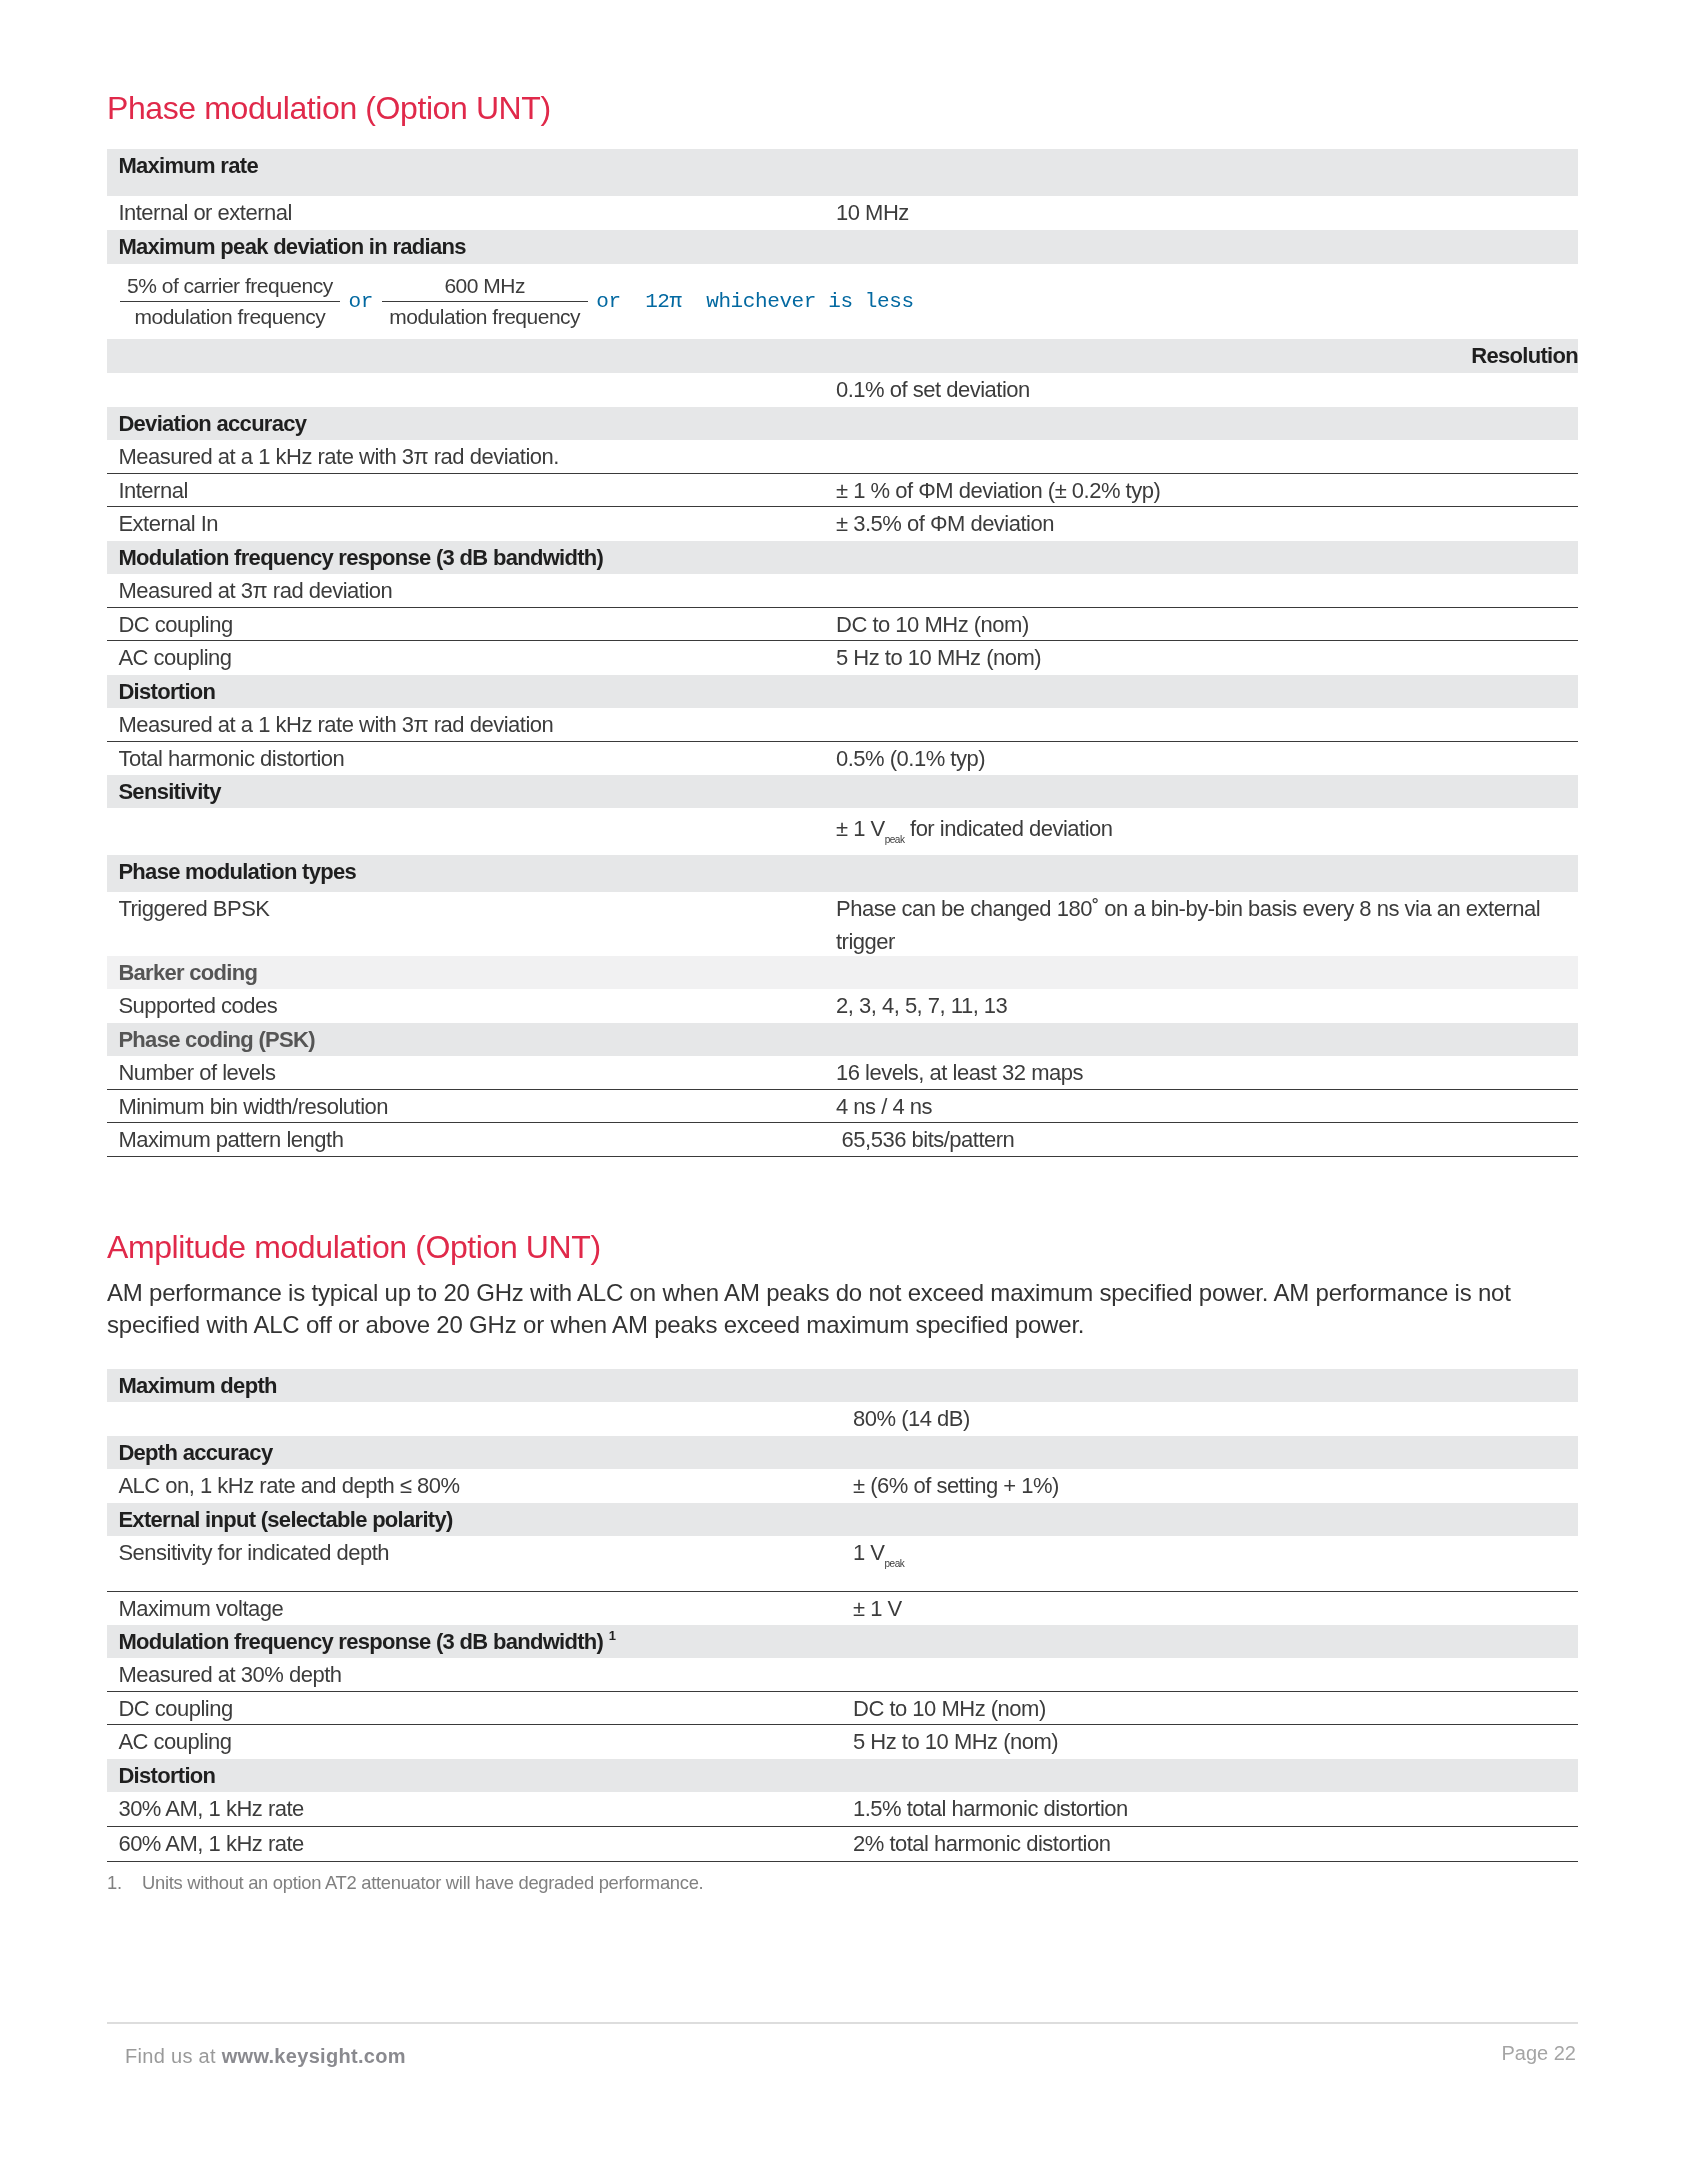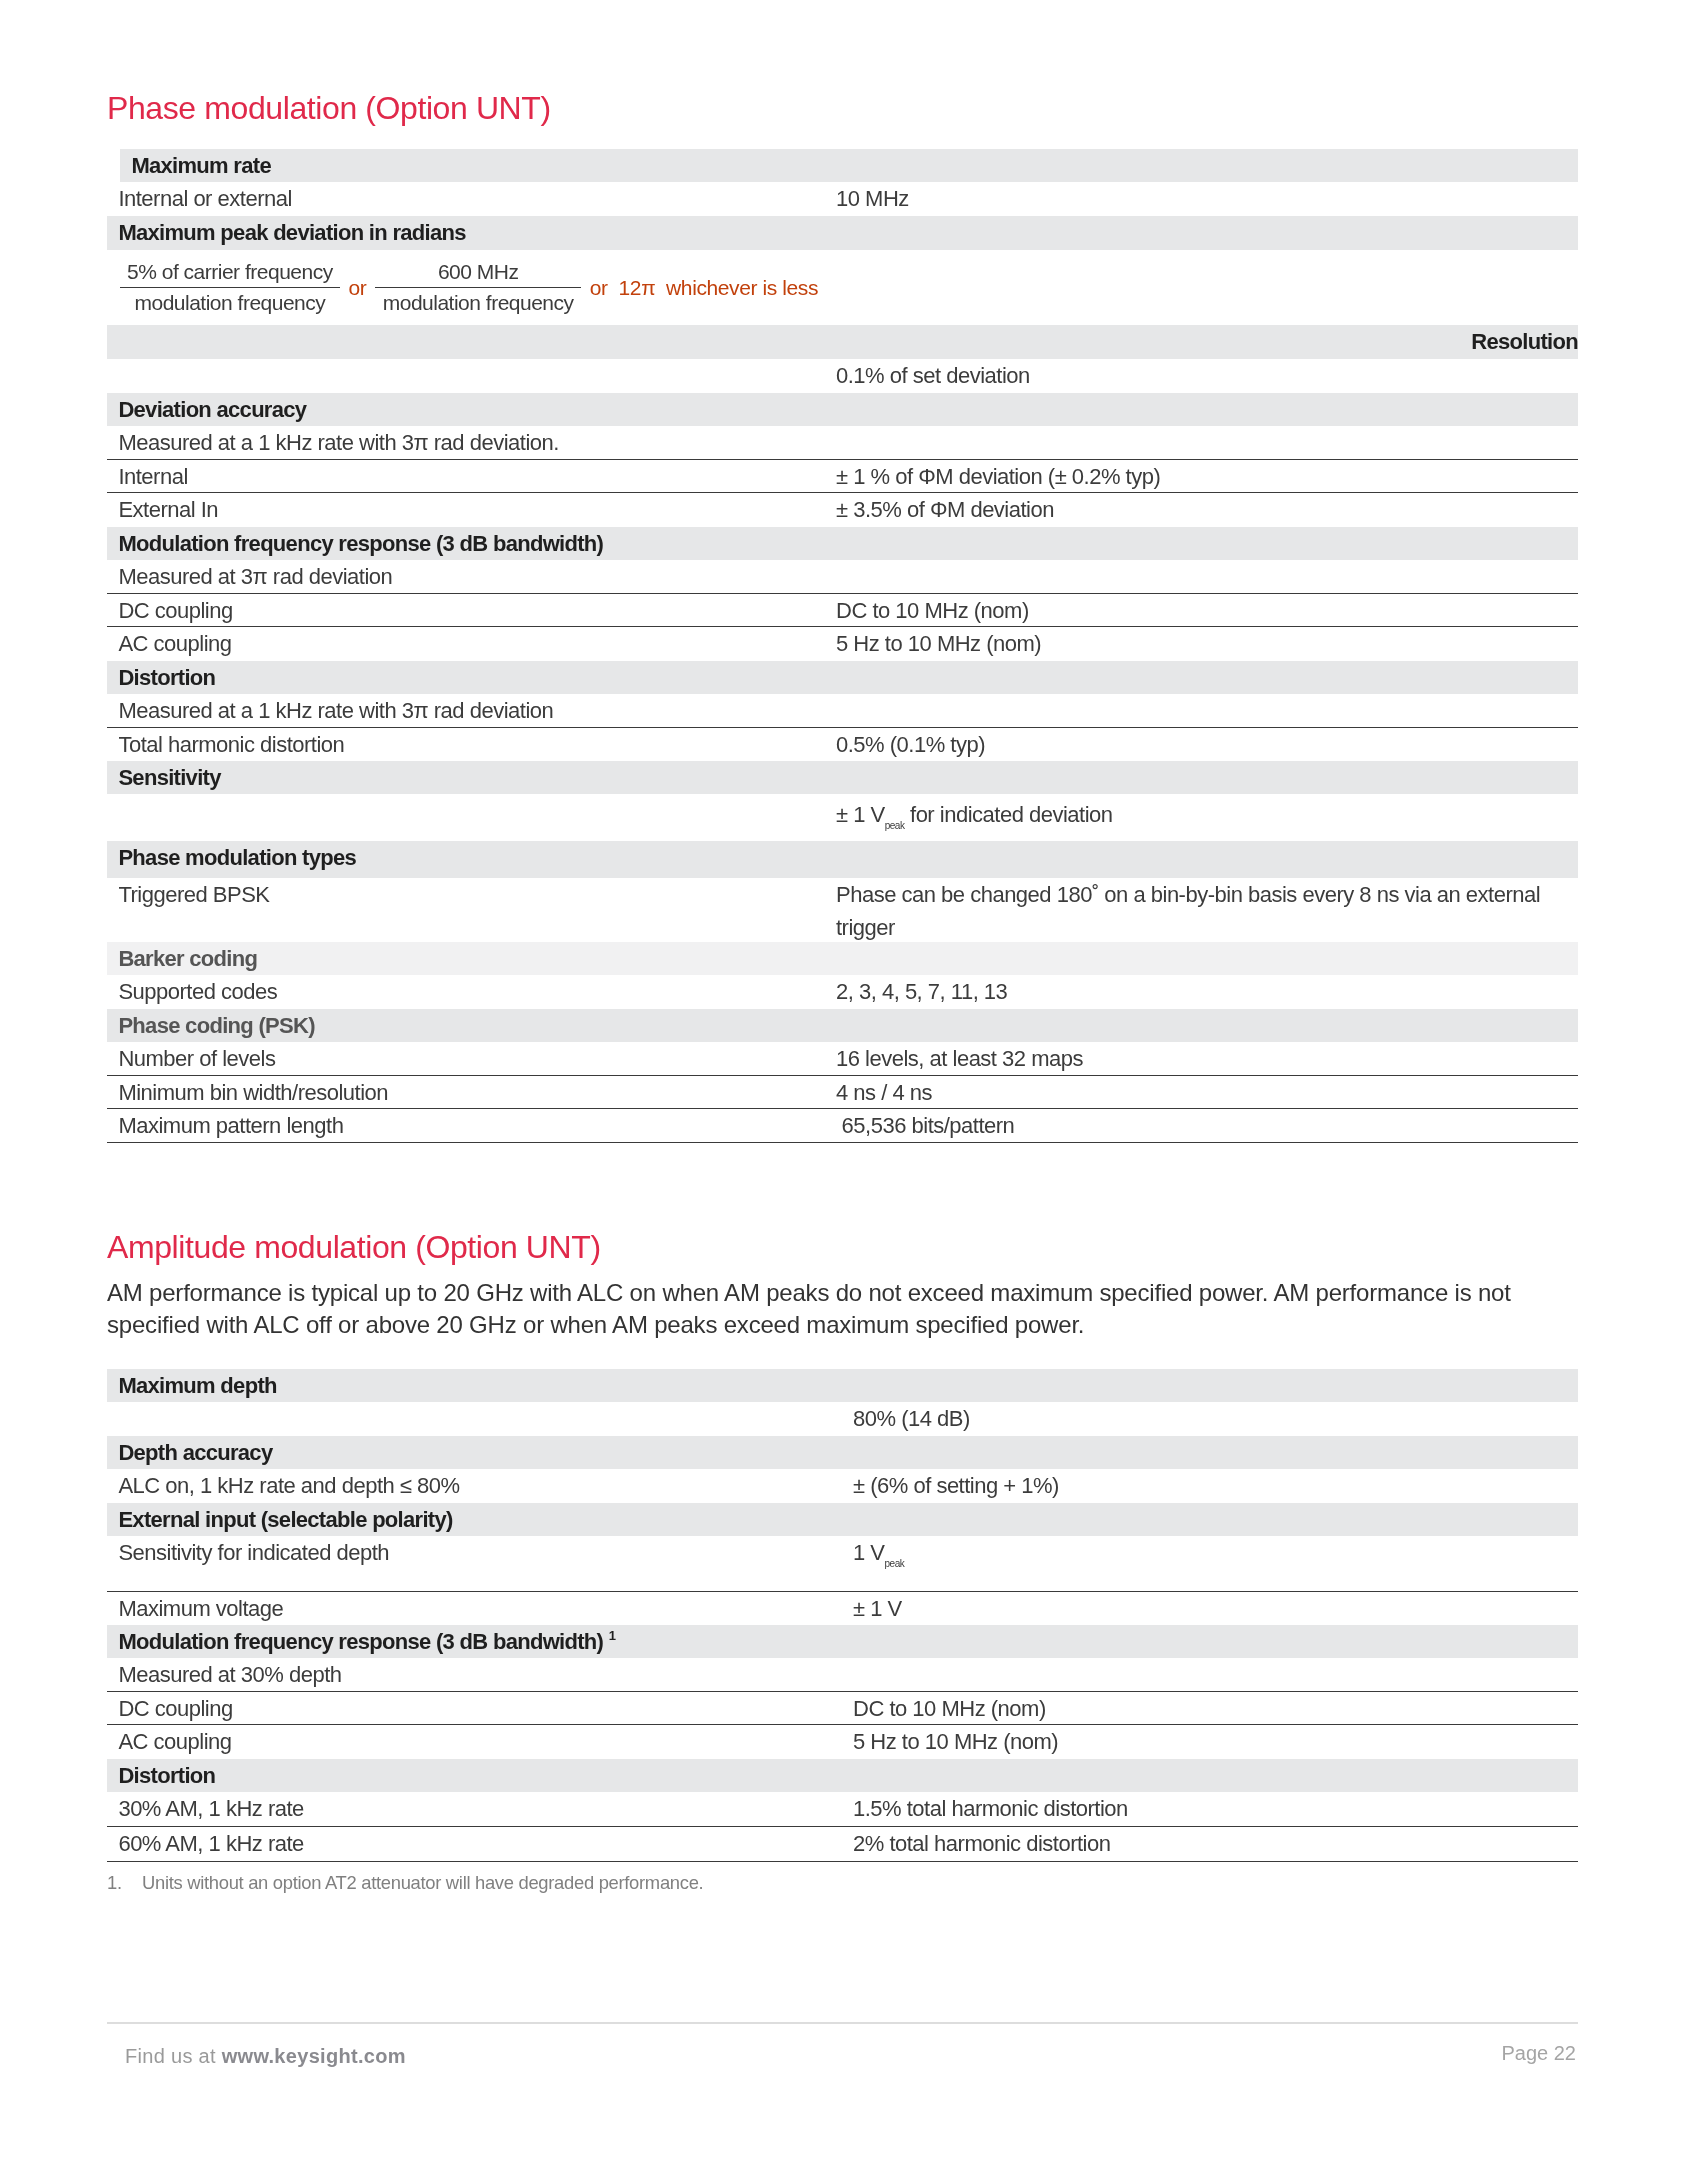--- a/index.html
+++ b/index.html
@@ -21,38 +21,38 @@
   #pm-table .cell.value { left: 729px; width: 729px; }
   #am-table .cell.value { left: 746px; width: 711px; }
   sub { font-size: 10px; vertical-align: -7px; line-height: 0; }
   sup { font-size: 13px; vertical-align: 8.8px; line-height: 0; }
   .formula { display: flex; align-items: center; height: 75px; padding-left: 13px; }
   .frac { display: inline-flex; flex-direction: column; align-items: center; }
   .frac .num { font-size: 21px; line-height: 30px; border-bottom: 1.8px solid #3a3a3a; padding: 0 0.9px; color:#3c3c3c; letter-spacing:-0.5px;}
   .frac .den { font-size: 21px; line-height: 30px; color:#3c3c3c; letter-spacing:-0.5px;}
   .frac.wide .num { width: 204px; text-align: center; }
   .frac.w1 .num { width: 218px; text-align: center; }
-  .fop { font-size: 21px; color: #c2410c; margin: 0 8.8px; letter-spacing:-0.4px; }
+  .fop { font-size: 21px; color: #0369a1; margin: 0 8.8px; letter-spacing:-0.4px;font-family:Liberation Mono, monospace; }
   .intro { position: absolute; left: 107px; top: 1277px; width: 1475px; margin: 0;
            font-size: 24px; line-height: 32px; color: #333333; letter-spacing: -0.2px; }
   .footnote { position: absolute; left: 107px; top: 1872px; font-size: 18.4px; color: #808080; letter-spacing: -0.3px; }
   .footnote .fn-num { display: inline-block; width: 35px; }
   .footer-line { position: absolute; left: 107px; top: 2022px; width: 1471px; height: 1.8px; background: #dddddd; }
   .footer-left { position: absolute; left: 125px; top: 2045px; font-size: 20px; color: #9a9a9a; letter-spacing: 0.3px; }
   .footer-left b { color: #8a8a8f; font-weight: bold; }
   .footer-right { position: absolute; right: 109px; top: 2042px; font-size: 20px; color: #a5a5a5; }
 </style>
 </head>
 <body>
 
 <h2 class="section-title" style="top:90px;">Phase modulation (Option UNT)</h2>
 
 <div id="pm-table" class="spec-table" style="top:149px;">
 
-  <div class="row hdr" style="height:33px;margin-left:13px;">
+  <div class="row hdr" style="height:47px;">
     <span class="cell label">Maximum rate</span>
   </div>
   <div class="row" style="height:34px;">
     <span class="cell label">Internal or external</span>
     <span class="cell value">10 MHz</span>
   </div>
   <div class="row hdr" style="height:34px;">
     <span class="cell label">Maximum peak deviation in radians</span>
   </div>
   <div class="row" style="height:75px;">

